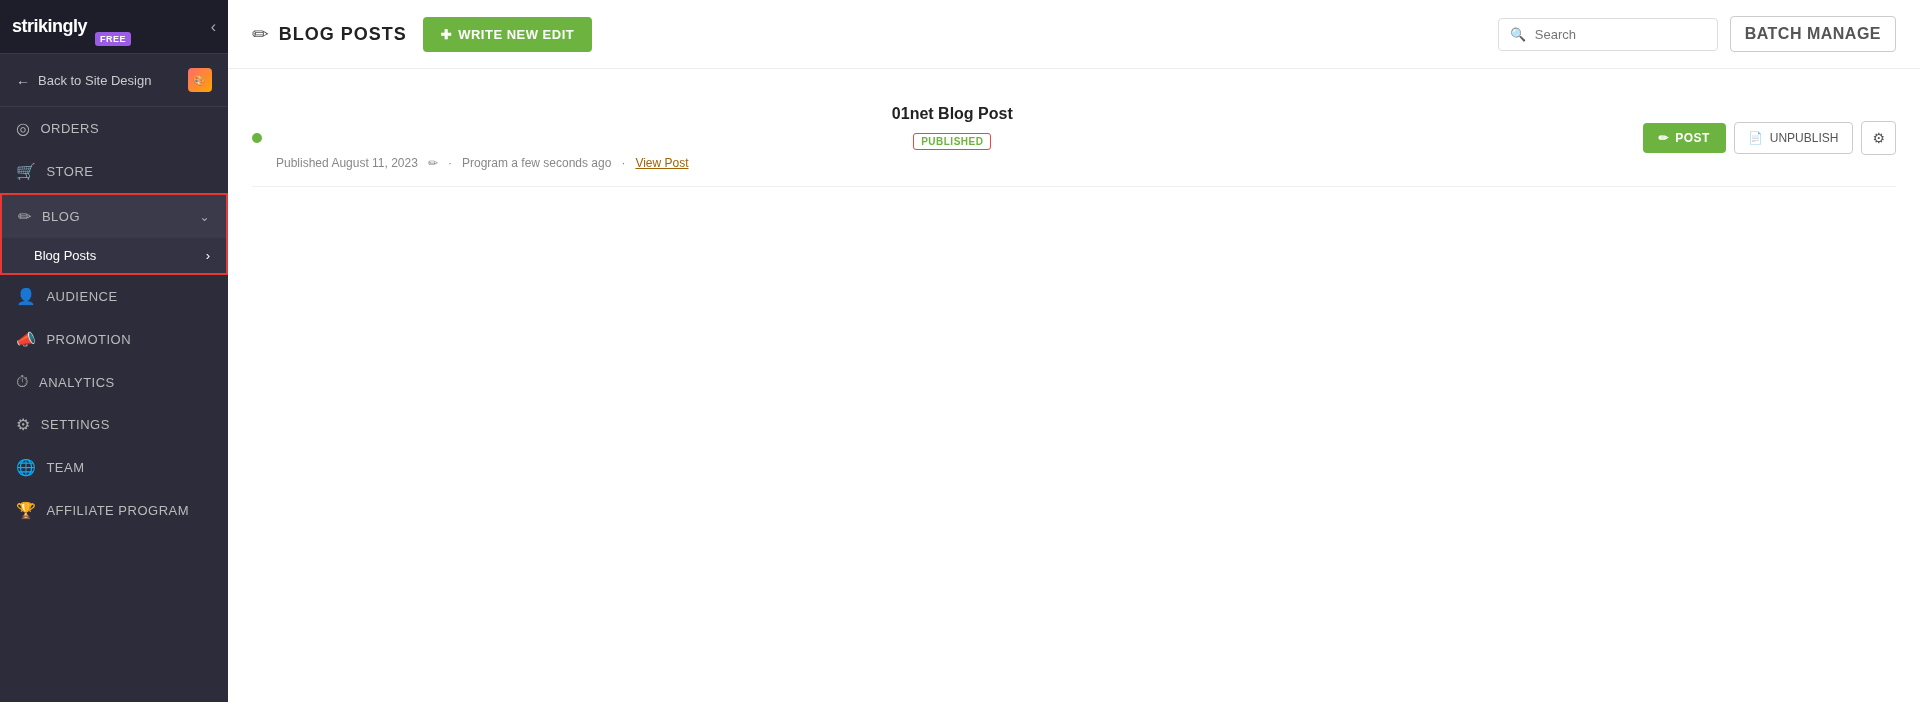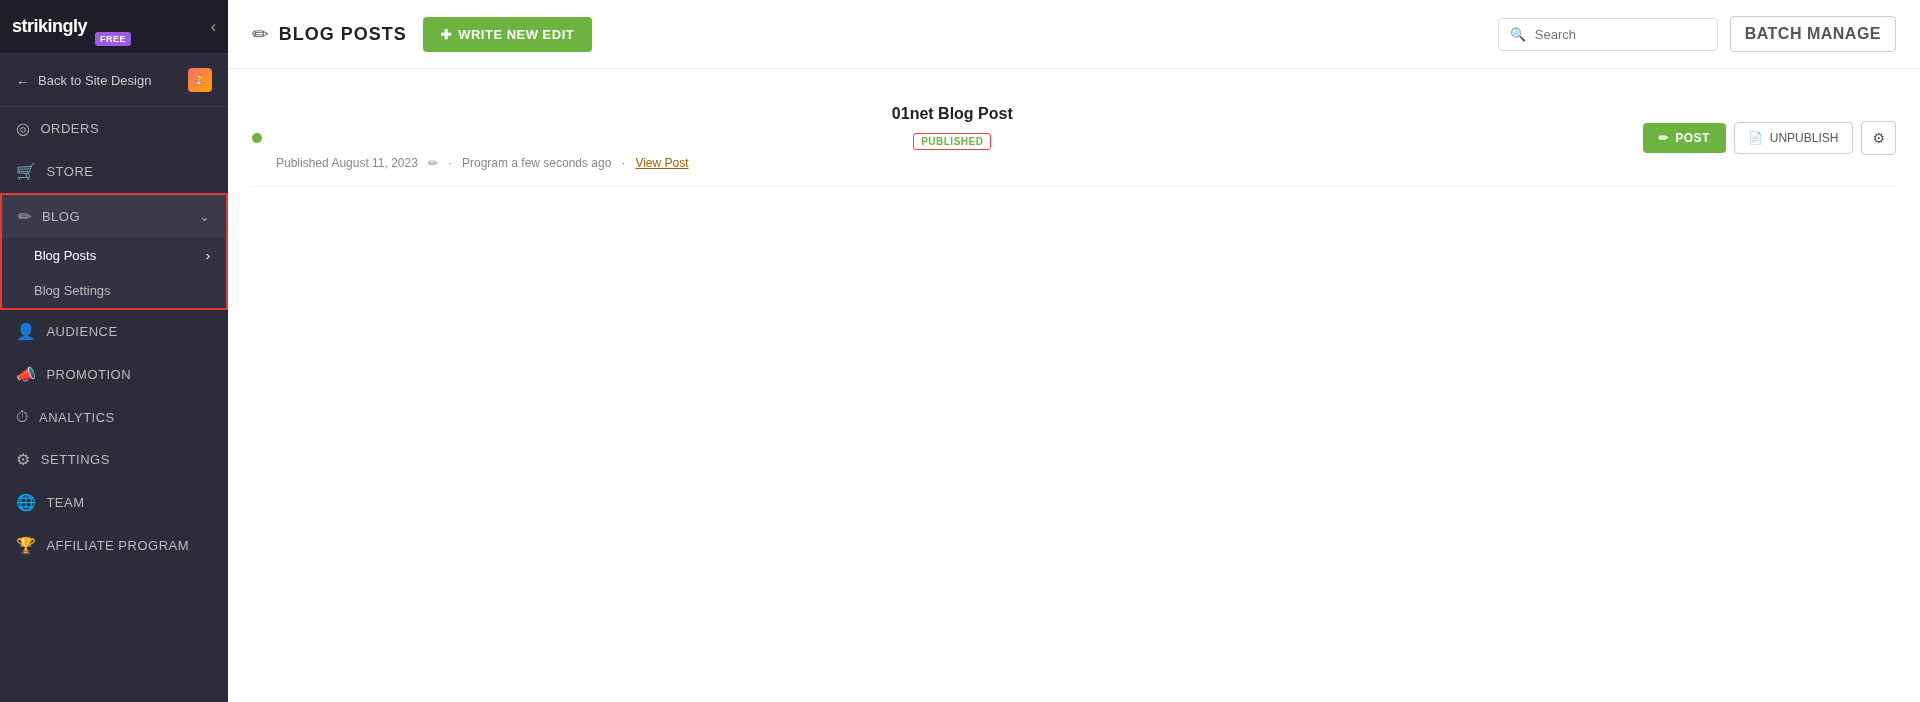--- a/index.html
+++ b/index.html
@@ -380,23 +380,20 @@
   <div class="blog-section">
     <div class="blog-nav-item">
       <span class="nav-icon">✏</span>
       <span>BLOG</span>
       <span class="nav-chevron">⌄</span>
     </div>
     <div class="sub-menu">
       <div class="sub-item active">
         <span>Blog Posts</span>
         <span>›</span>
-      </div>
-      <div class="sub-item">
-        <span>Blog Settings</span>
       </div>
     </div>
   </div>
 
   <div class="nav-item">
     <span class="nav-icon">👤</span>
     <span>AUDIENCE</span>
   </div>
 
   <div class="nav-item">

